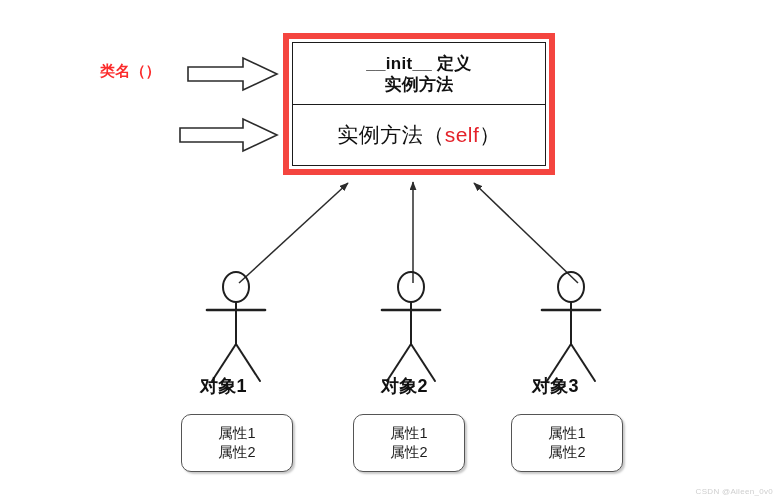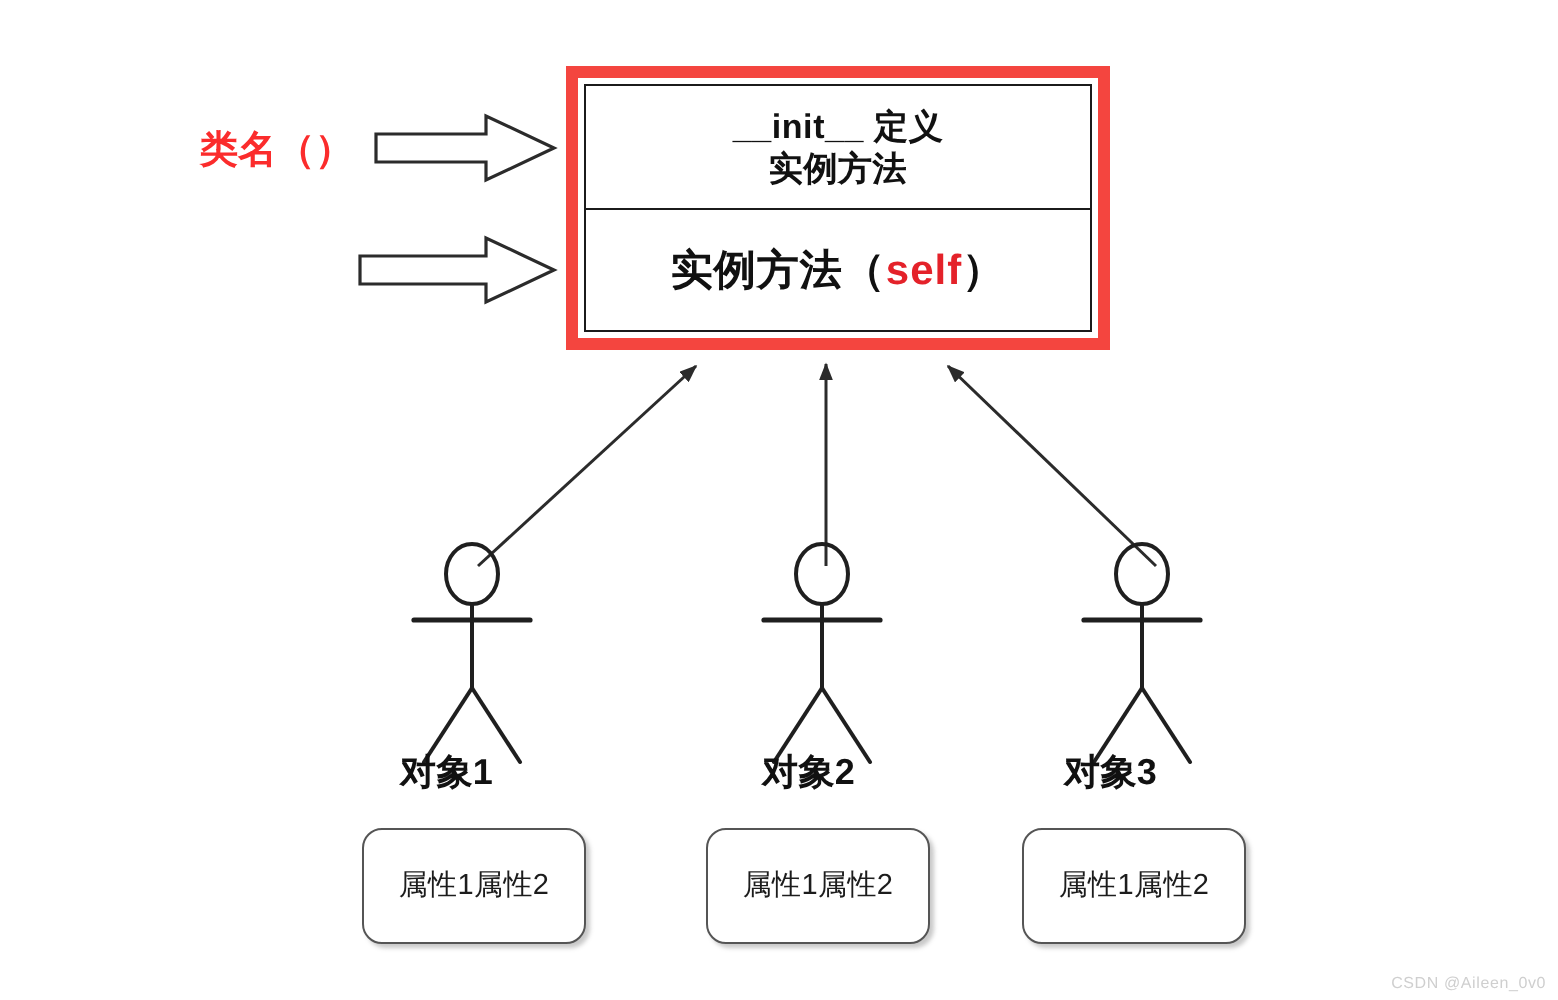--- a/index.html
+++ b/index.html
@@ -66,35 +66,35 @@
   .init-text {
     text-align: center;
     font-weight: bold;
     font-size: 17px;
     line-height: 21px;
     color: #111111;
     letter-spacing: 0.3px;
   }
   .method-text {
     text-align: center;
-    font-weight: bold;
+    font-weight: normal;
     font-size: 21px;
     color: #111111;
     letter-spacing: 0.5px;
     white-space: nowrap;
   }
   .self-kw {
     color: #e4222a;
   }
 
   
   .annot-label {
     position: absolute;
     color: #fb2c2c;
-    font-size: 19px;
+    font-size: 15px;
     font-weight: bold;
     white-space: nowrap;
     letter-spacing: 0.2px;
   }
   #annot-class-name { left: 100px; top: 62px; }
   #annot-obj-method { left: 42px; top: 122px; }
 
   
   .obj-label {
     position: absolute;
@@ -111,21 +111,21 @@
   
   .attr-box {
     position: absolute;
     width: 112px;
     height: 58px;
     border: 1.4px solid #555555;
     border-radius: 10px;
     background: #ffffff;
     box-shadow: 2px 2px 2px rgba(120,120,120,0.40);
     display: flex;
-    flex-direction: row;
+    flex-direction: column;
     align-items: center;
     justify-content: center;
     box-sizing: border-box;
   }
   .attr-line {
     font-size: 14.5px;
     color: #1c1c1c;
     line-height: 19px;
     letter-spacing: 0.2px;
   }

